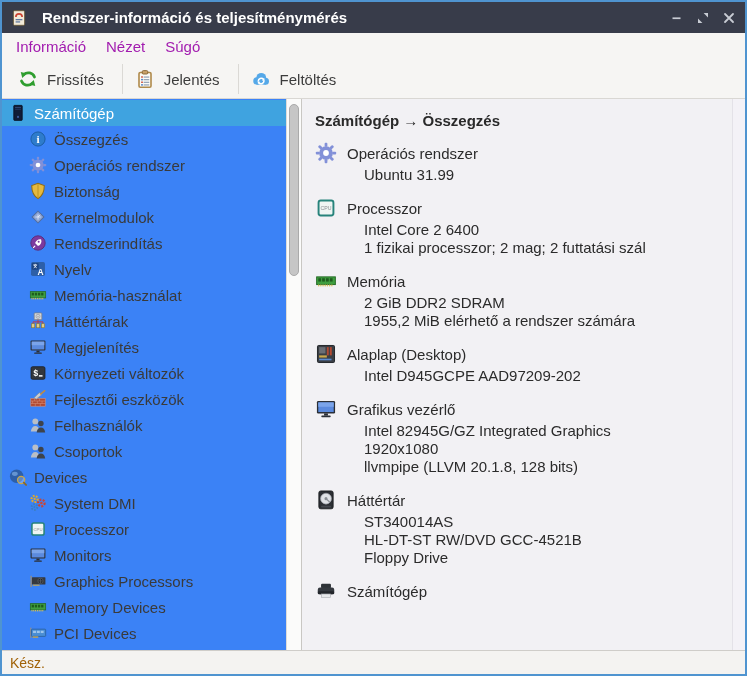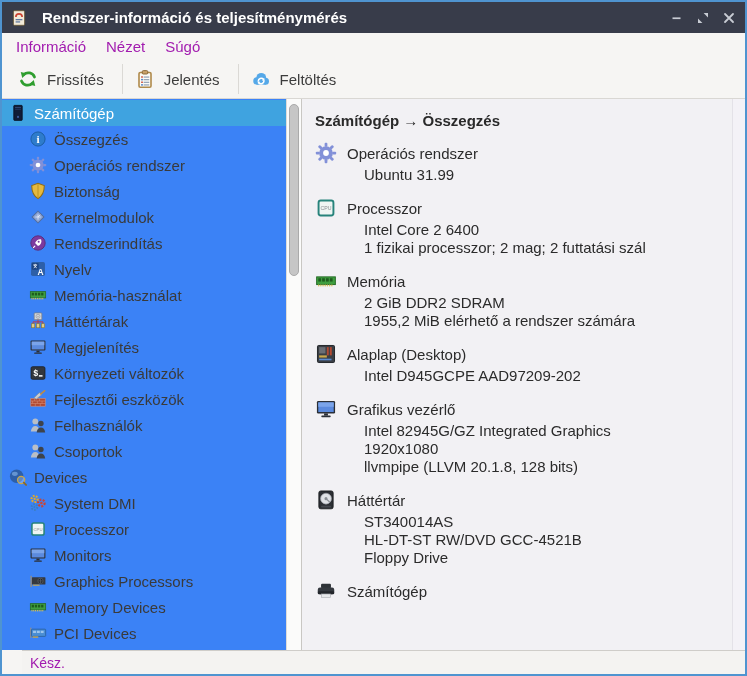--- a/index.html
+++ b/index.html
@@ -96,21 +96,21 @@
     width:13px; flex:0 0 13px;
     background:#f4f2f7; border-left:1px solid #e4e2e8;
   }
   
   .statusbar {
     height:24px; flex:0 0 24px;
     background:#f4f3f1;
     border-top:1px solid #cfcdc9;
     display:flex; align-items:center;
     padding-left:8px;
-    font-size:14px; color:#a21caf;margin-left:20px;
+    font-size:14px; color:#a16207;
   }
   .icon svg, .side-icon svg, .sec-icon svg, .tool-icon svg,
   .app-icon svg, .wbtn svg { width:100%; height:100%; display:block; }
 </style>
 </head>
 <body>
 
 <div class="window">
 
   <div class="titlebar">

